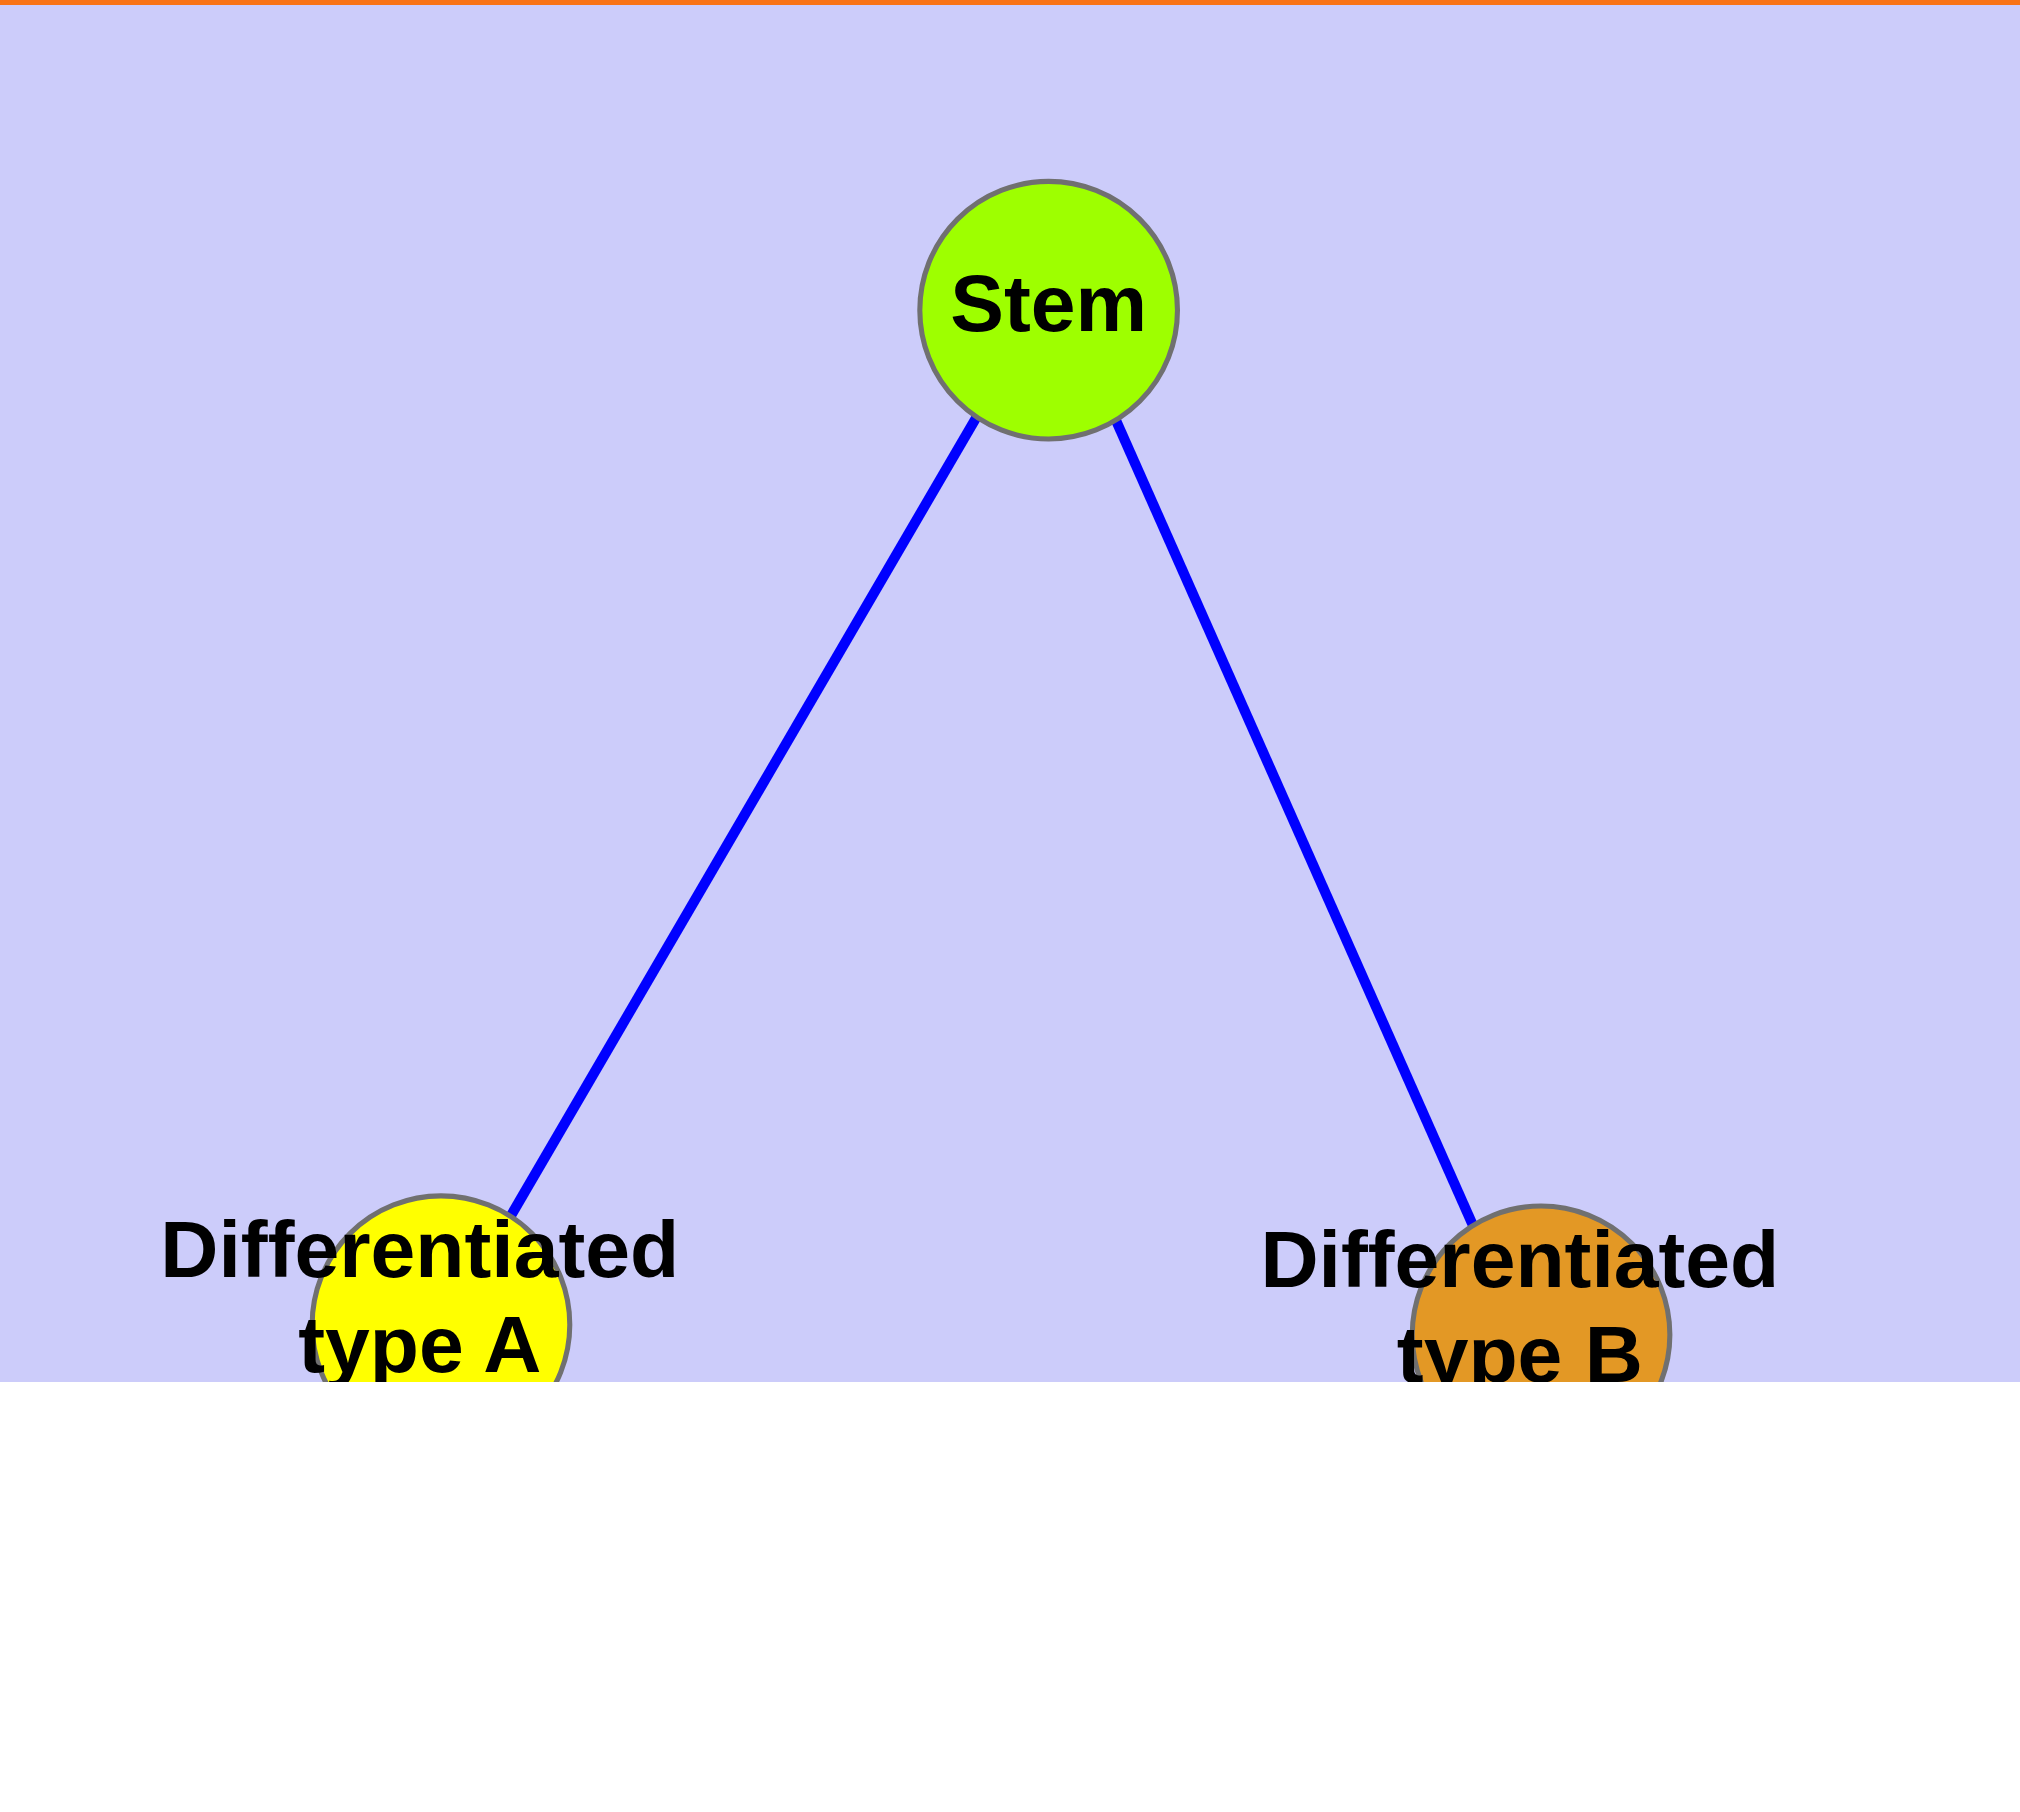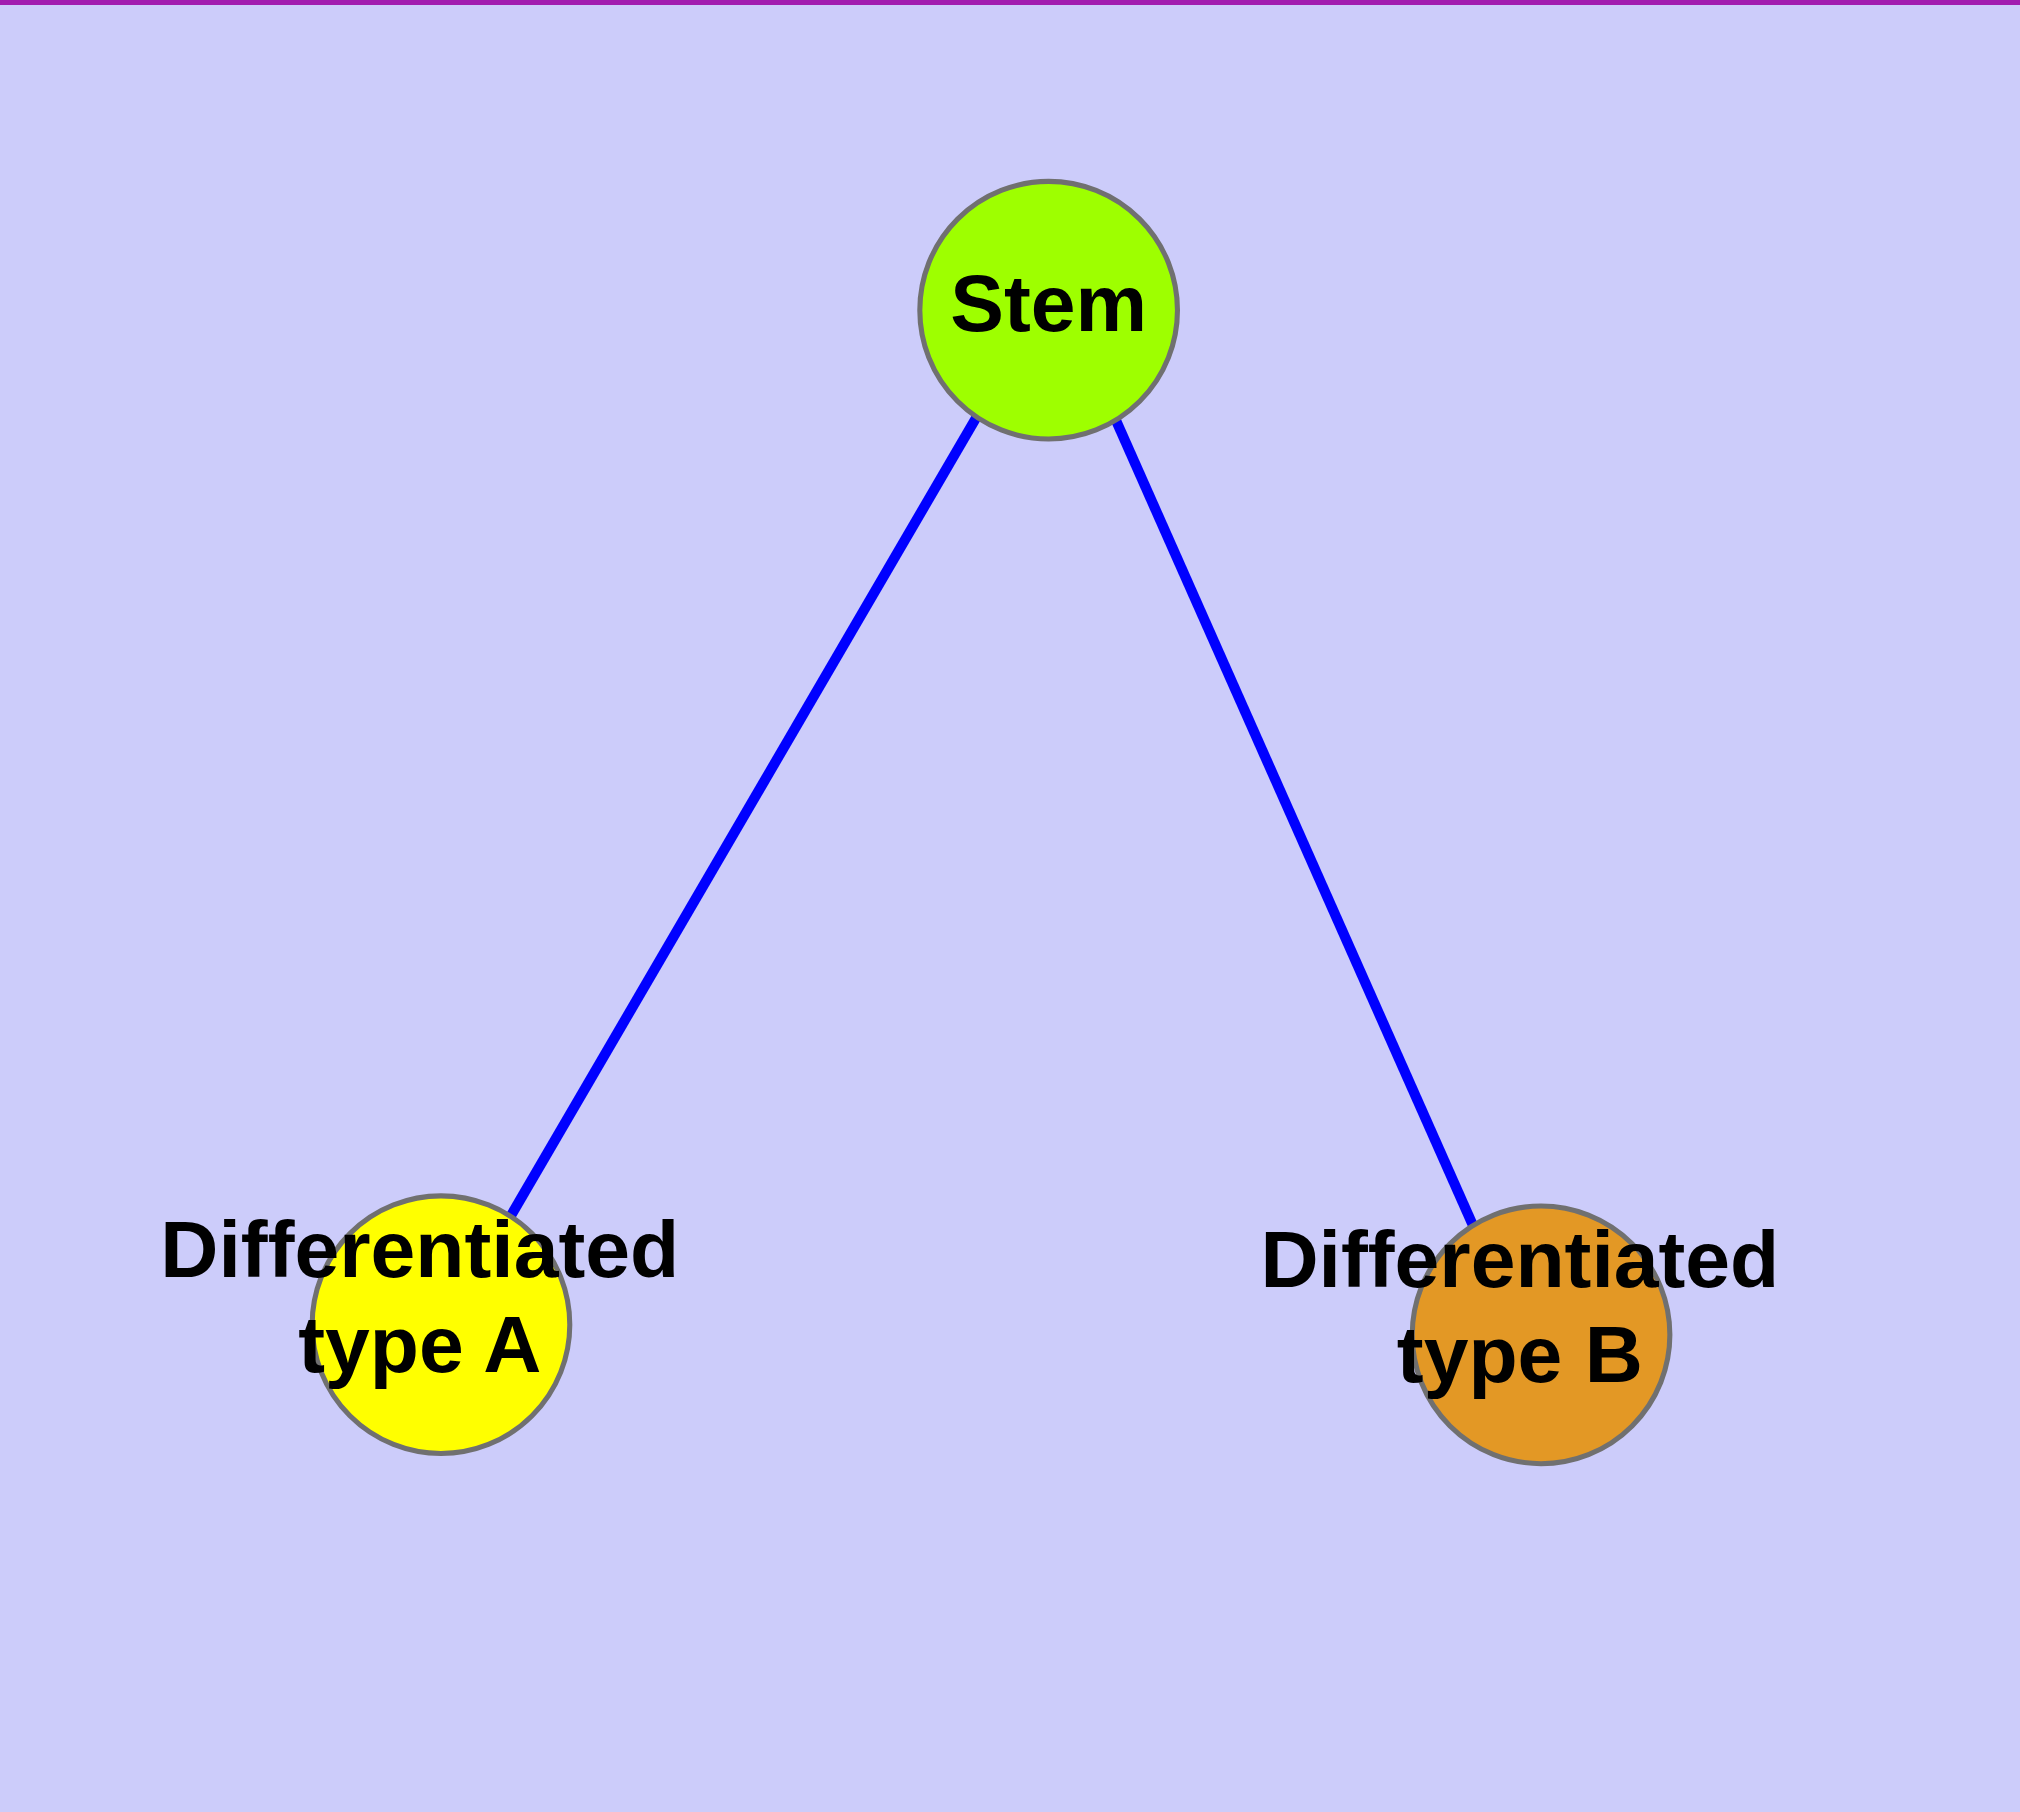--- a/index.html
+++ b/index.html
@@ -4,23 +4,23 @@
 <title>Cell Differentiation Graph</title>
 <style>
   html, body {
     margin: 0;
     padding: 0;
     background: #ffffff;
   }
   #canvas {
     position: relative;
     width: 2021px;
-    height: 1812px;
+    height: 1382px;
     overflow: hidden;
-    background: #a21caf;
+    background: #f97316;
   }
   #plot-bg {
     position: absolute;
     left: 0;
     top: 5.1px;
     width: 2021px;
     height: 1807px;
     background: #ccccfa;
   }
   #graph-svg {

